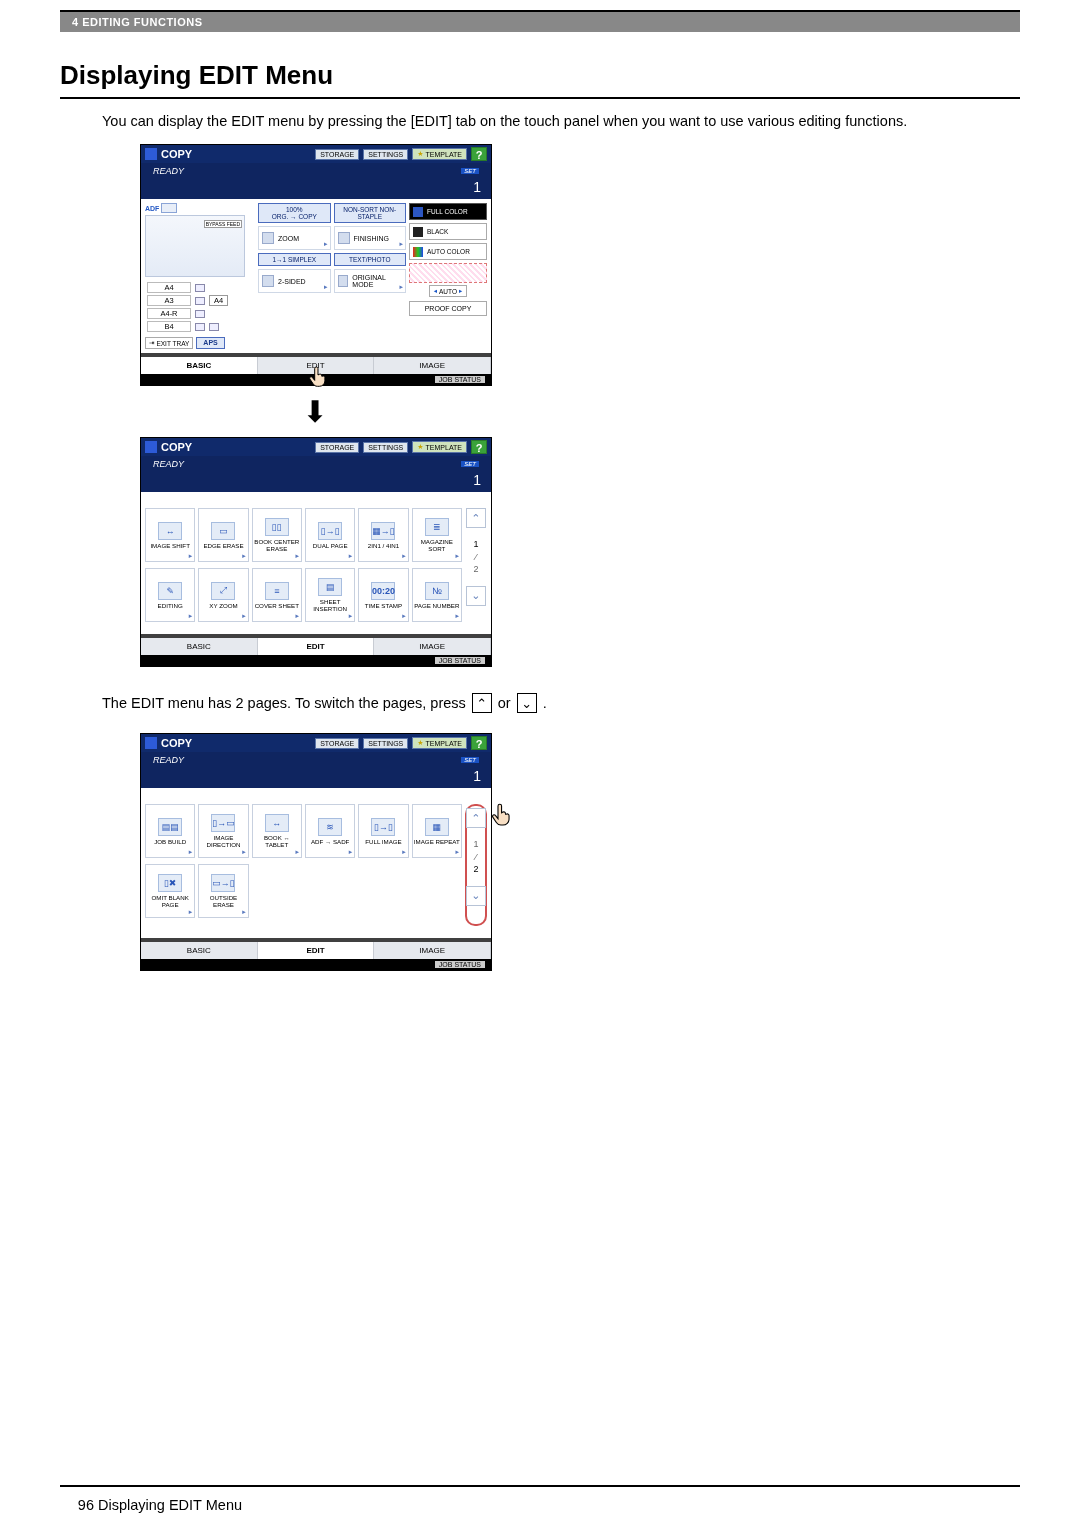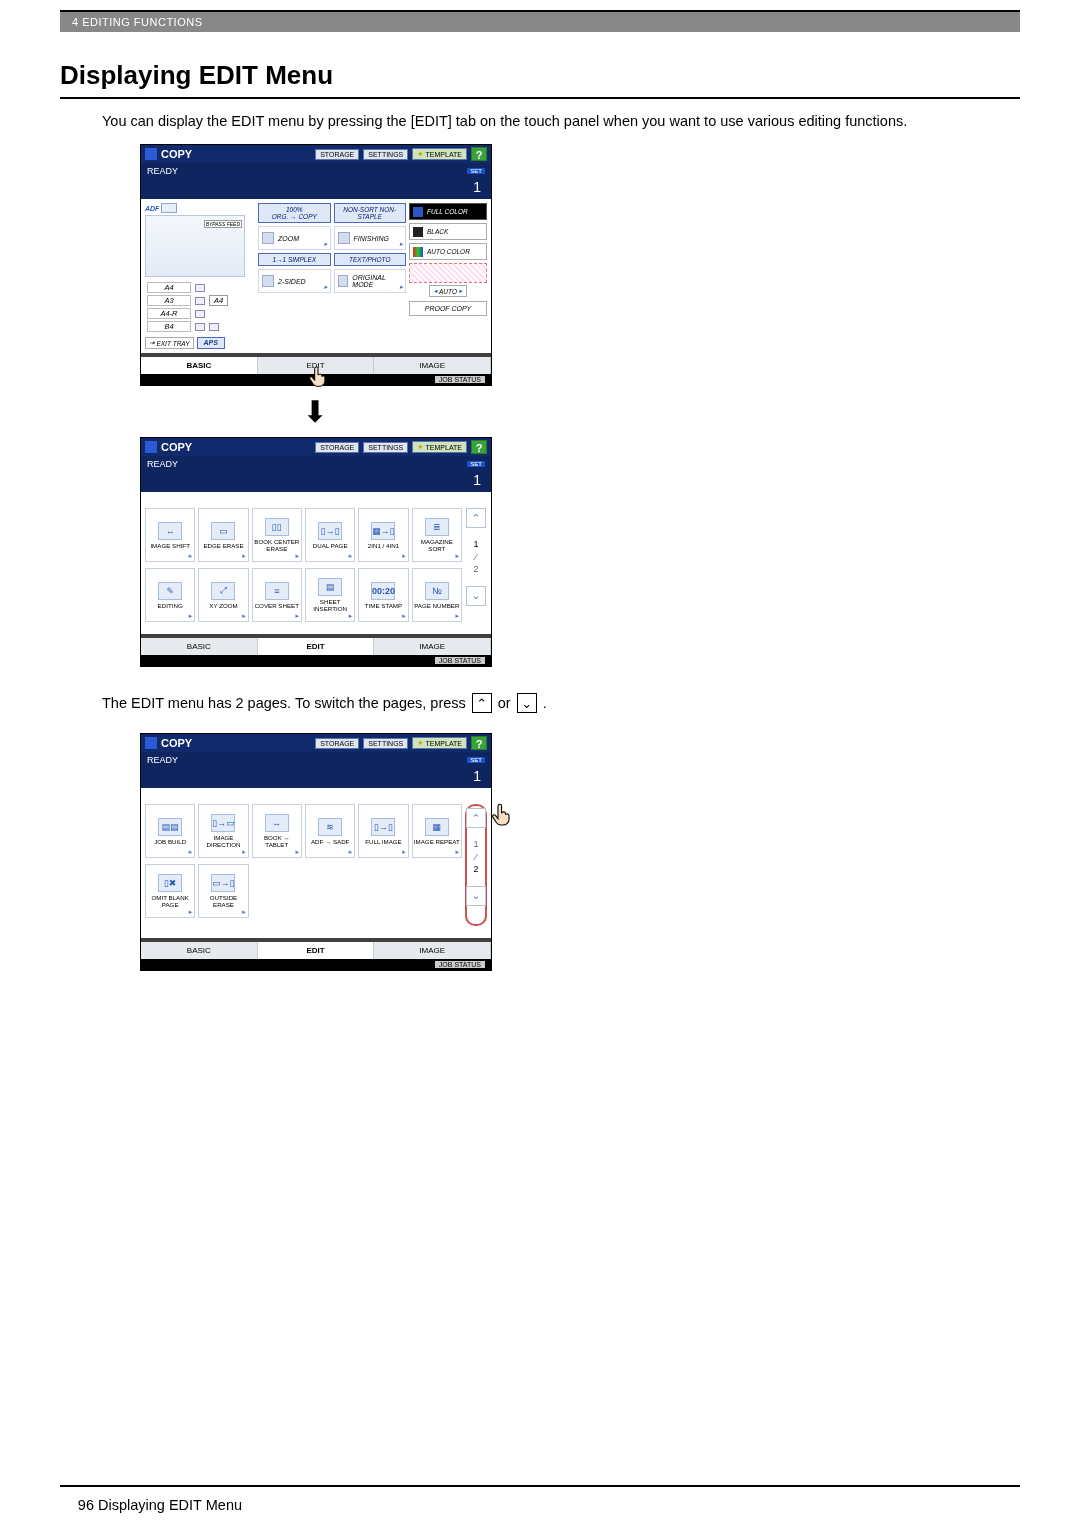--- a/index.html
+++ b/index.html
@@ -10,21 +10,21 @@
     width: 1080px;
     height: 1527px;
     position: relative;
     padding: 0 60px;
   }
   .top-rule { border-top: 2px solid #000; margin-top: 10px; }
   .chapter-bar {
     background: #888;
     color: #fff;
     font-size: 11px;
-    font-weight: normal;
+    font-weight: bold;
     padding: 4px 12px;
     letter-spacing: 0.5px;
   }
   h1.section-title {
     font-size: 26px;
     font-weight: bold;
     margin: 28px 0 4px 0;
     border-bottom: 2px solid #000;
     padding-bottom: 6px;
   }
@@ -64,27 +64,27 @@
   }
   .tbtn.tmpl { background:#cfe3bd;}
   .tbtn .star{color:#c7a400;}
   .helpbtn {
     width: 16px; height: 14px; background: #3aa23a;
     color: #fff; font-weight: bold; text-align: center;
     font-size: 11px; line-height: 14px; border: 1px solid #2a7a2a;
   }
   .statusbar {
     background: #0f2560; color: #fff; font-size: 9px;
-    padding: 3px 6px; display:flex; align-items:center;
+    padding: 3px 12px; display:flex; align-items:center;font-style:italic;
   }
   .statusbar .set { margin-left:auto; background:#1a52c4; color:#fff; font-size:6px; padding:0 3px;}
   .counterrow { background:#0f2560; color:#fff; text-align:right; padding: 0 10px 4px 0; font-size:14px;}
   .body-area { background:#fff; padding:4px; }
   
-  .s1 { display:flex;font-style:italic; }
+  .s1 { display:flex; }
   .s1 .left { width:110px; }
   .s1 .mid  { flex:1; padding:0 3px;}
   .s1 .right{ width:78px; }
   .adfbadge { display:inline-flex; align-items:center; gap:2px; font-size:7px; color:#2458c4; font-weight:bold;}
   .adfbox { width:16px;height:10px;border:1px solid #8aa4d6; background:#e8eef8; }
   .trayimg {
     width:100px; height:62px; border:1px solid #bcc8dd; background:linear-gradient(#f4f7fc,#e4ebf6);
     margin:2px 0 4px 0; position:relative;
   }
   .bypass{ position:absolute; right:2px; top:4px; font-size:5px; border:1px solid #999; padding:0 1px; background:#fff;}

